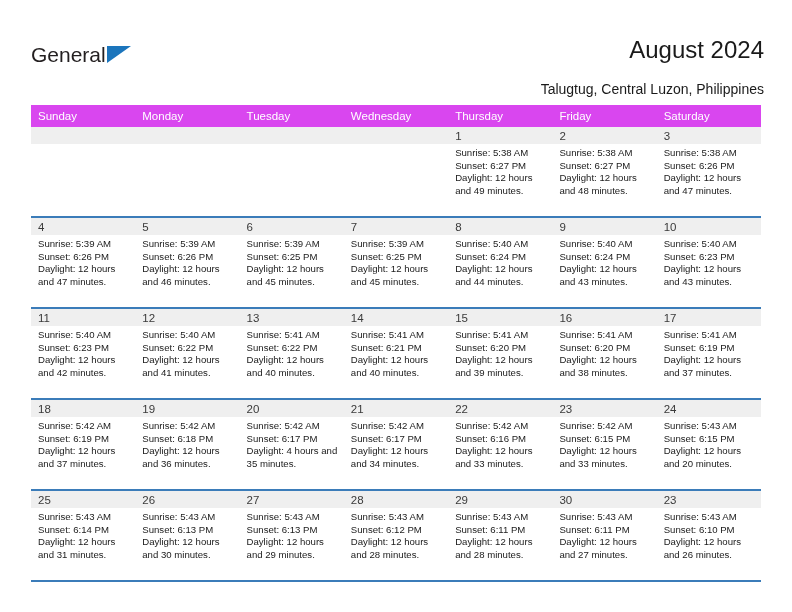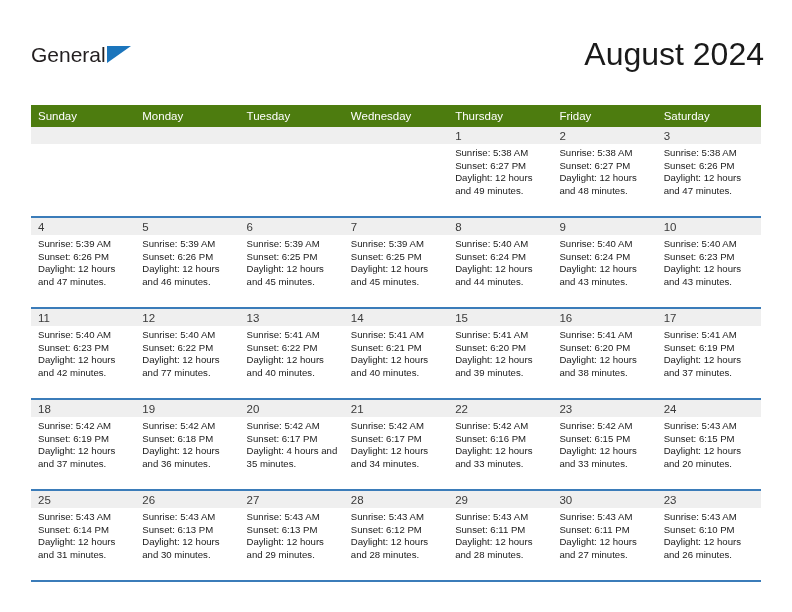--- a/index.html
+++ b/index.html
@@ -61,21 +61,21 @@
     height: 0;
     border-left: 24px solid #1b75bc;
     border-bottom: 17px solid transparent;
     margin-left: 1px;
     margin-bottom: 3px;
   }
   .title {
     position: absolute;
     right: 0;
     top: 0;
-    font-size: 32px;
+    font-size: 24px;
     color: #1a1a1a;
     text-align: right;
     white-space: nowrap;
     font-family: "Liberation Sans", sans-serif;
   }
   .subtitle {
     position: absolute;
     right: 0;
     top: 45px;
     font-size: 14px;
@@ -88,21 +88,21 @@
   
   .cal {
     position: absolute;
     left: 31px;
     top: 105px;
     width: 730px;
     border-collapse: collapse;
     table-layout: fixed;
   }
   .cal th {
-    background: #4d7c0f;
+    background: #d946ef;
     color: #ffffff;
     font-size: 11.5px;
     font-weight: normal;
     text-align: left;
     padding: 5px 0 5px 7px;
     height: 11px;
     font-family: "Liberation Sans", sans-serif;
   }
   .cal td {
     vertical-align: top;
@@ -148,20 +148,21 @@
 <div class="page">
 
   <div class="top">
     <div class="logo">
       <div class="logo-row1">
         <span class="logo-general">General</span>
         <span class="logo-tri"></span>
       </div>
     </div>
     <div class="title">August 2024</div>
+    <div class="subtitle">Talugtug, Central Luzon, Philippines</div>
   </div>
 
   <table class="cal">
     <thead>
       <tr>
         <th>Sunday</th>
         <th>Monday</th>
         <th>Tuesday</th>
         <th>Wednesday</th>
         <th>Thursday</th>
@@ -304,21 +305,21 @@
                 <div class="wrap">Daylight: 12 hours and 42 minutes.</div>
               </div>
             </div>
           </td>
           <td>
             <div class="cell">
               <div class="datebar">12</div>
               <div class="details">
                 <div>Sunrise: 5:40 AM</div>
                 <div>Sunset: 6:22 PM</div>
-                <div class="wrap">Daylight: 12 hours and 77 minutes.</div>
+                <div class="wrap">Daylight: 12 hours and 41 minutes.</div>
               </div>
             </div>
           </td>
           <td>
             <div class="cell">
               <div class="datebar">13</div>
               <div class="details">
                 <div>Sunrise: 5:41 AM</div>
                 <div>Sunset: 6:22 PM</div>
                 <div class="wrap">Daylight: 12 hours and 40 minutes.</div>

